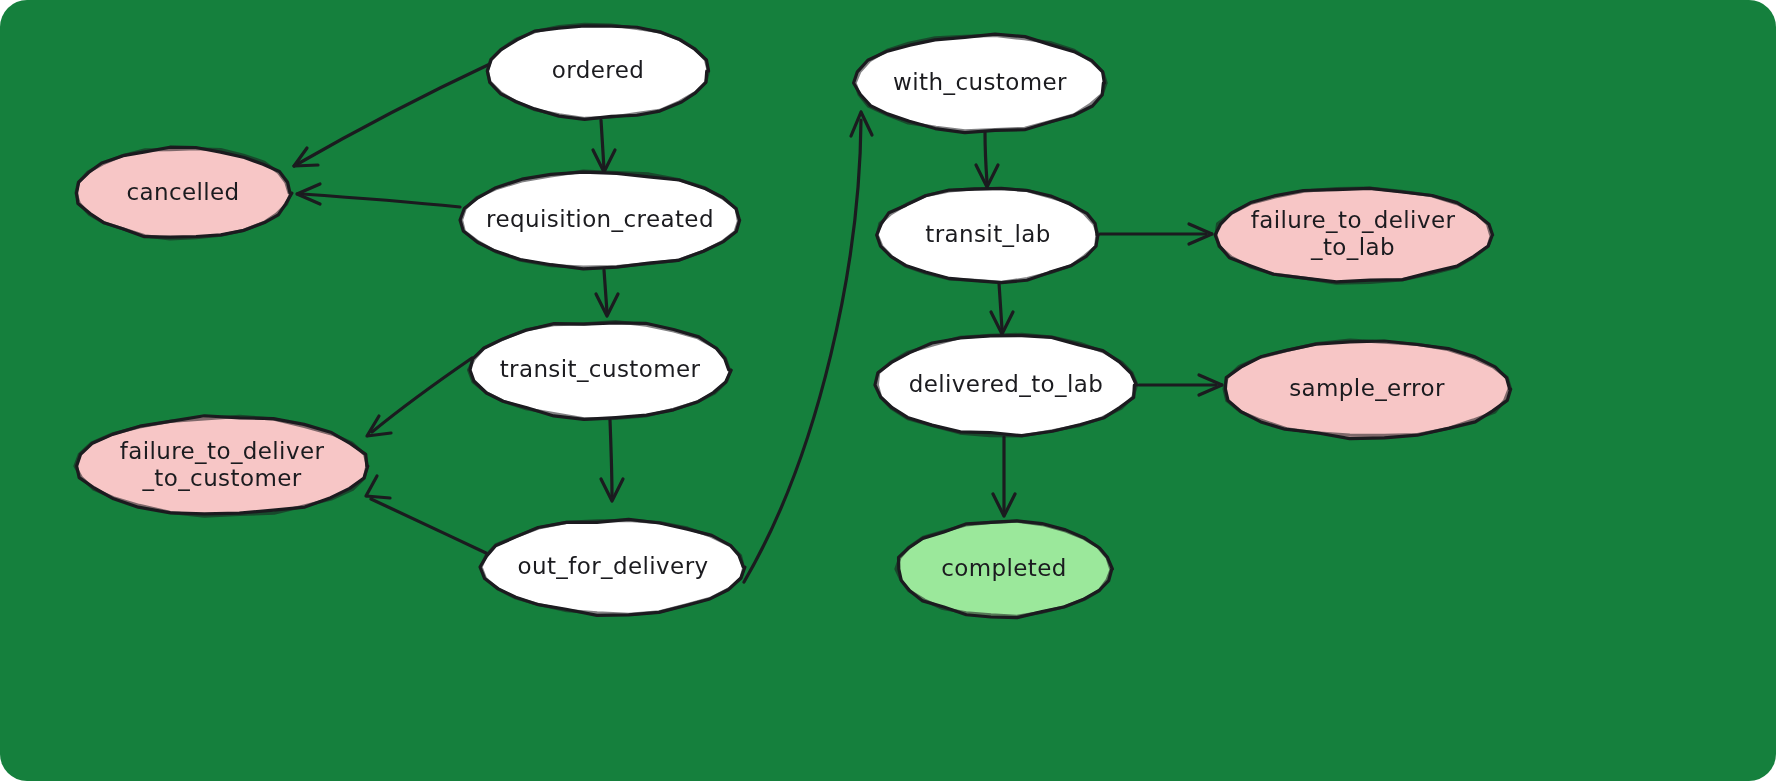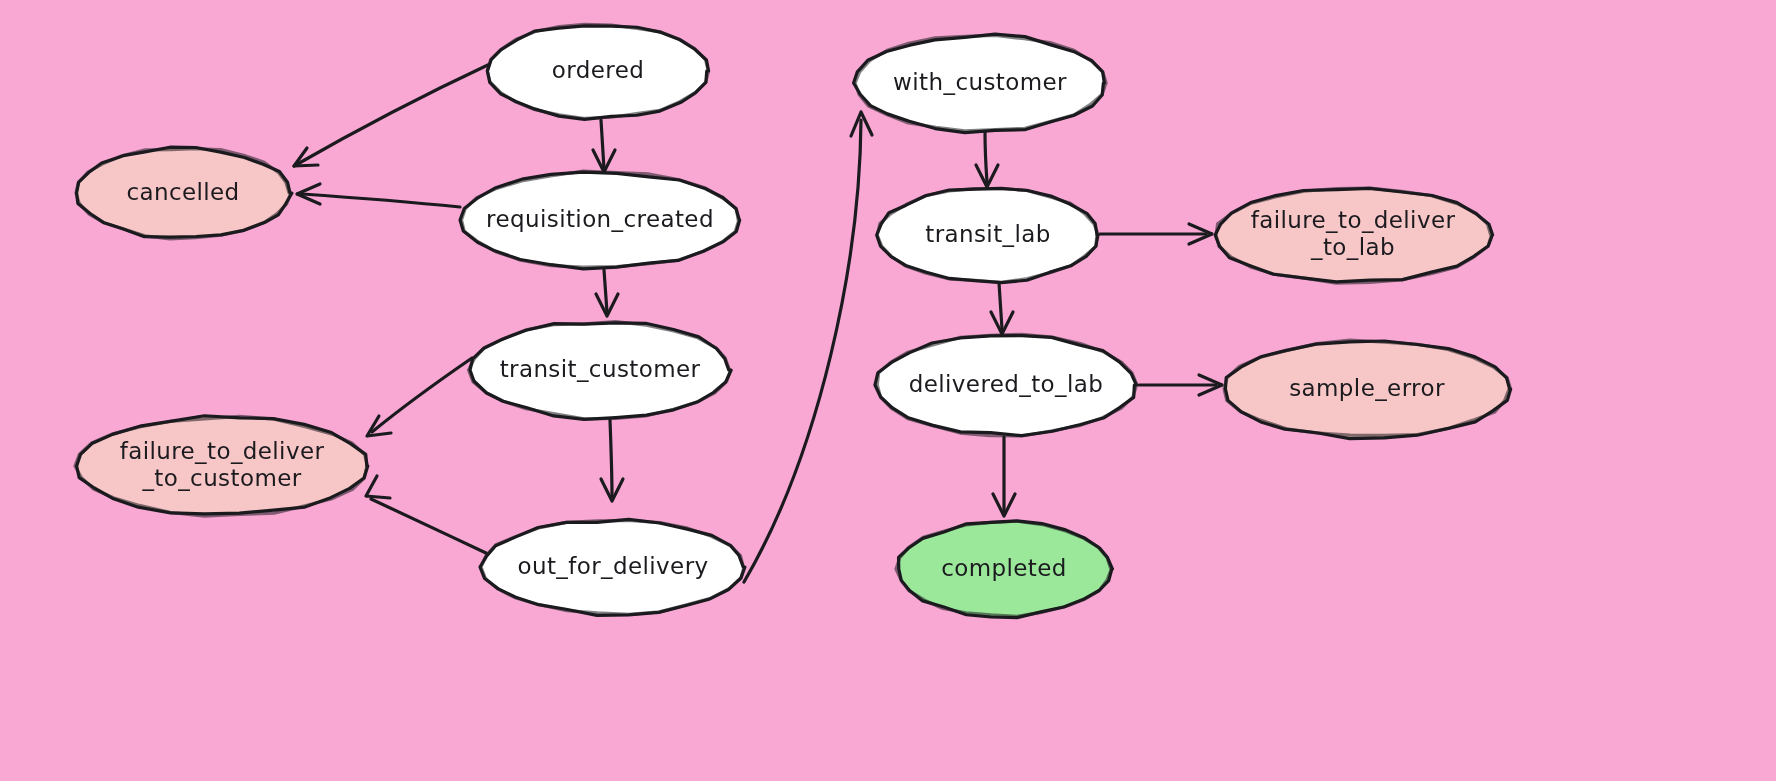--- a/index.html
+++ b/index.html
@@ -8,22 +8,23 @@
     padding: 0;
     background: #ffffff;
   }
   body {
     font-family: "Liberation Sans", sans-serif;
   }
   #canvas-wrap {
     position: relative;
     width: 1776px;
     height: 781px;
-    background: #f9a8d4;
+    background: #15803d;
     overflow: hidden;
+    border-radius: 27px;
   }
   #diagram-svg {
     position: absolute;
     left: 0;
     top: 0;
     width: 1776px;
     height: 781px;
     display: block;
   }
   .node-ellipse {

